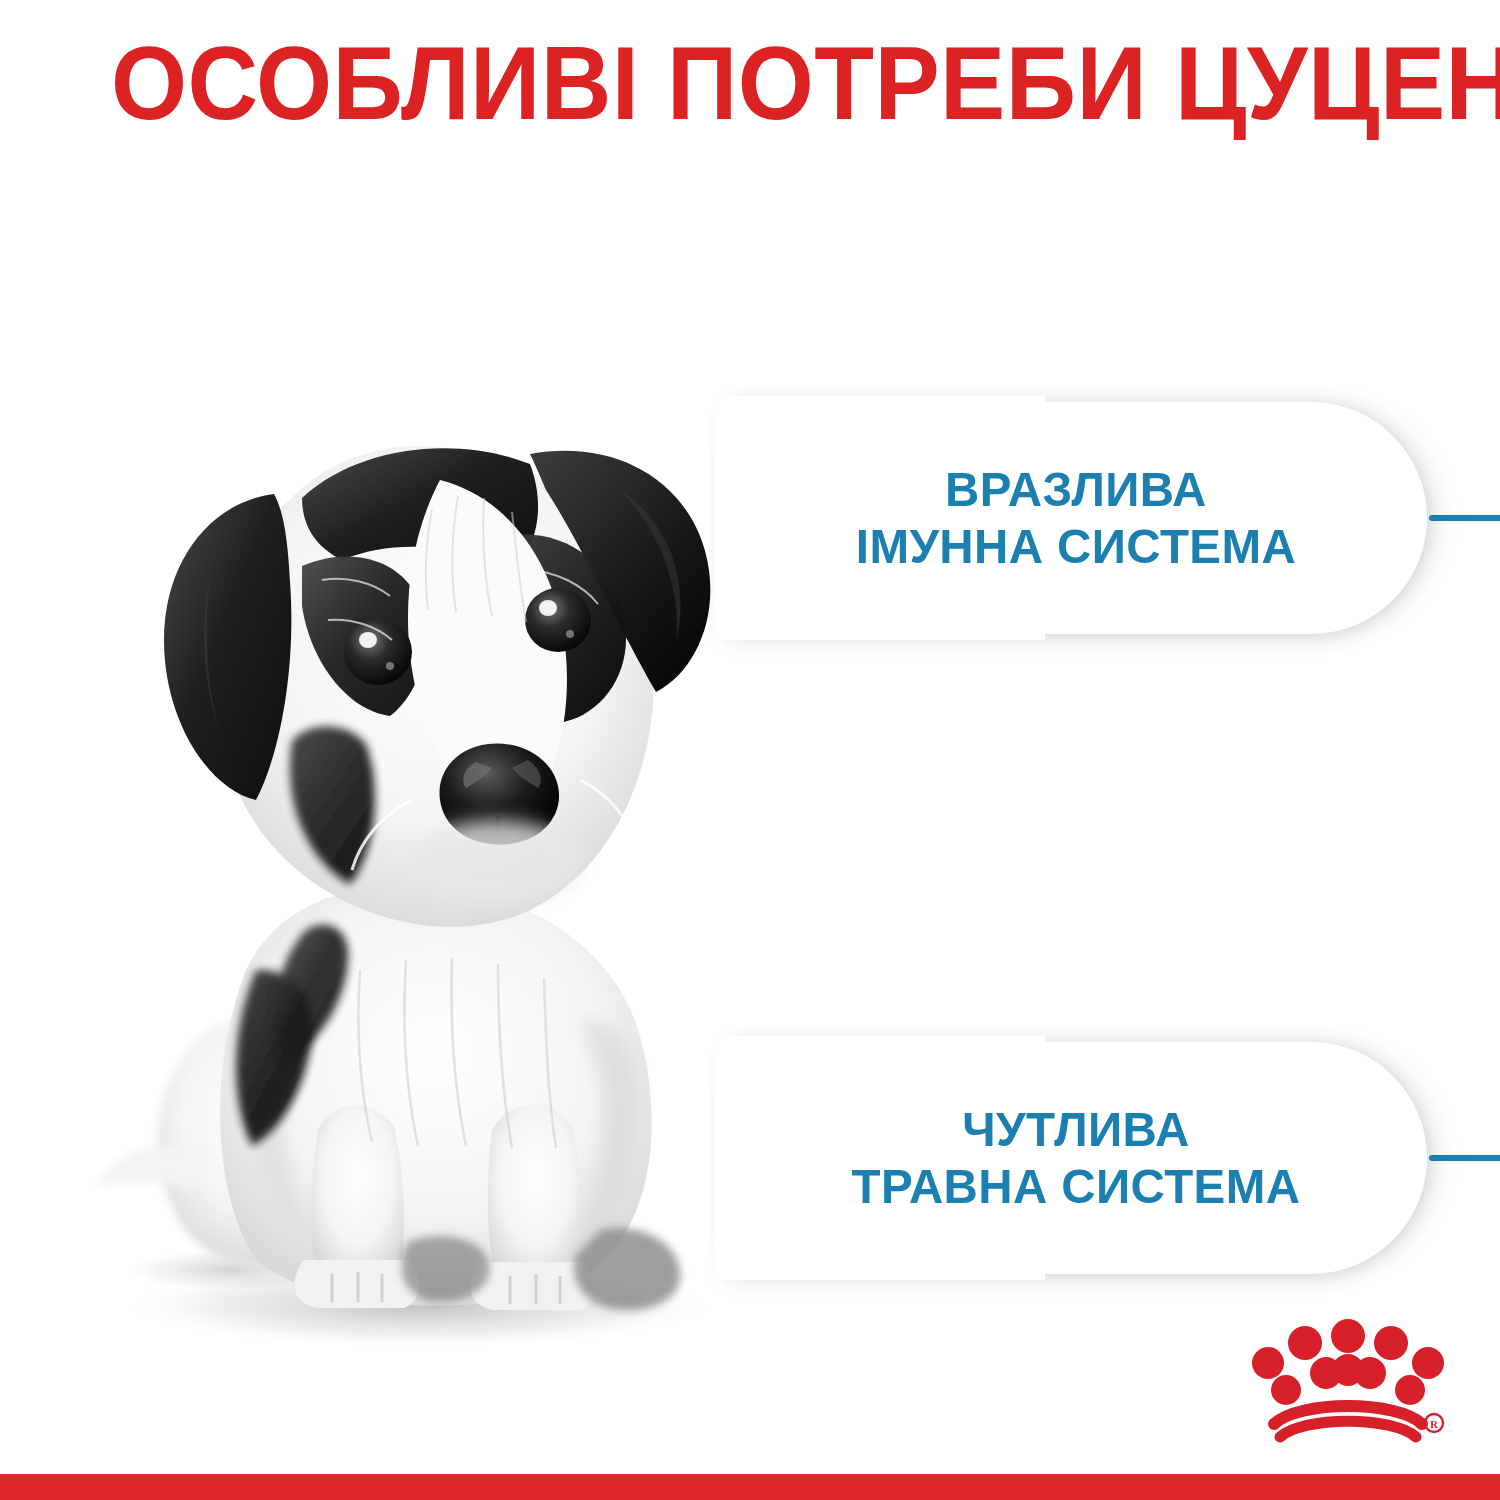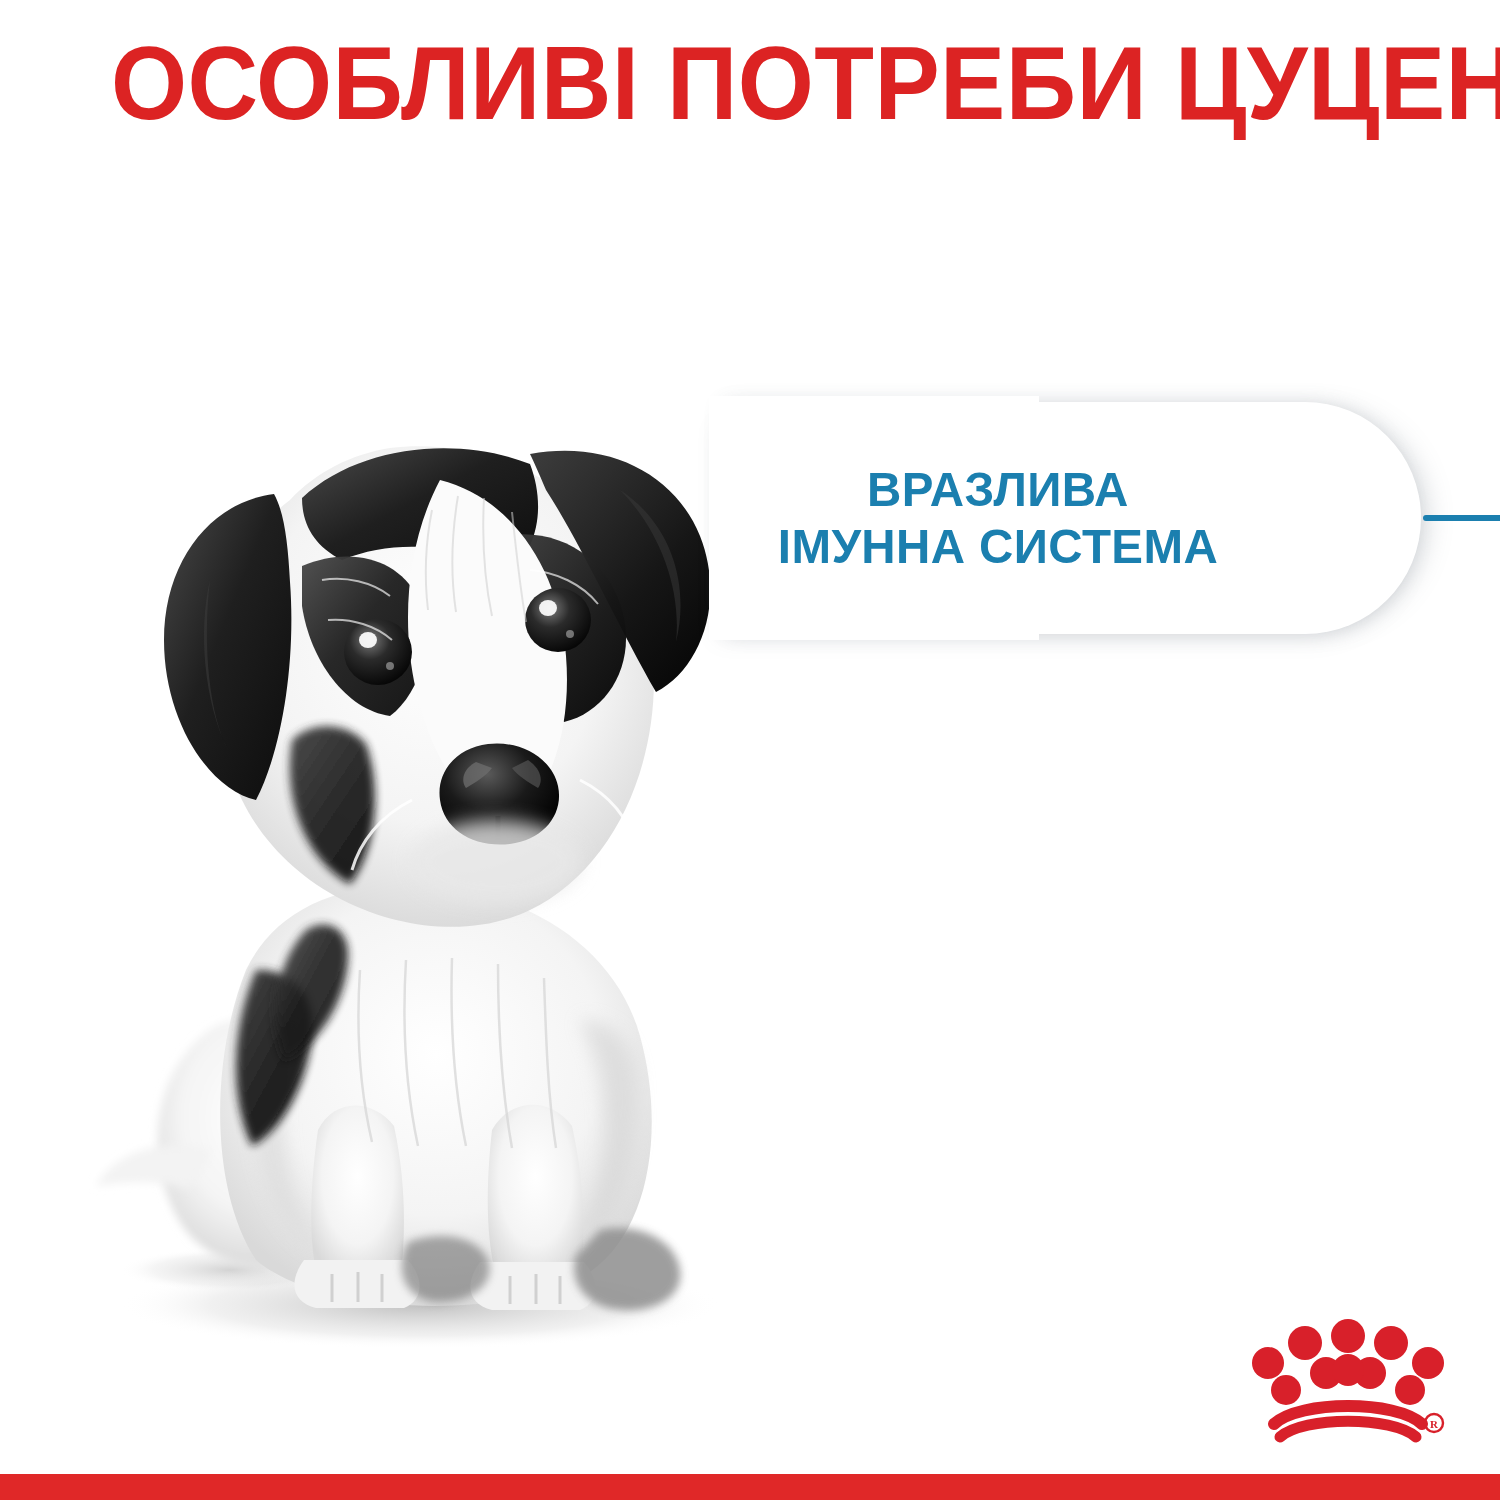--- a/index.html
+++ b/index.html
@@ -47,25 +47,25 @@
   .puppy-wrap svg{display:block;width:100%;height:100%;}
 
   
   .callouts{
     position:absolute;
     left:700px;top:380px;
     width:800px;height:960px;
   }
   .callout{
     position:absolute;
-    left:9px;
+    left:15px;
     width:712px;height:232px;
     display:flex;
     align-items:center;
-    justify-content:flex-start;
+    justify-content:flex-end;
   }
   .callout .card{
     position:absolute;
     left:0;top:0;
     width:712px;height:232px;
     background:#ffffff;
     border-radius:0 116px 116px 0;
     box-shadow:14px 0 26px -8px rgba(120,128,140,.30),
                0 14px 22px -12px rgba(120,128,140,.26),
                0 -12px 20px -14px rgba(120,128,140,.20);
@@ -291,20 +291,28 @@
     <div class="callout" id="callout-1">
       <div class="card"></div>
       <div class="label">
         <span class="ln">ВРАЗЛИВА</span>
         <span class="ln">ІМУННА СИСТЕМА</span>
       </div>
       <div class="connector"></div>
     </div>
 
 
+    <div class="callout" id="callout-3">
+      <div class="card"></div>
+      <div class="label">
+        <span class="ln">ЧУТЛИВА</span>
+        <span class="ln">ТРАВНА СИСТЕМА</span>
+      </div>
+      <div class="connector"></div>
+    </div>
 
   </div>
 
   <div class="logo">
     <svg viewBox="0 0 200 130" xmlns="http://www.w3.org/2000/svg" role="img" aria-label="Royal Canin">
       <g fill="#D8202A">
 
         <circle cx="100" cy="18" r="17"></circle>
         <circle cx="57" cy="25" r="17"></circle>
         <circle cx="143" cy="25" r="17"></circle>

